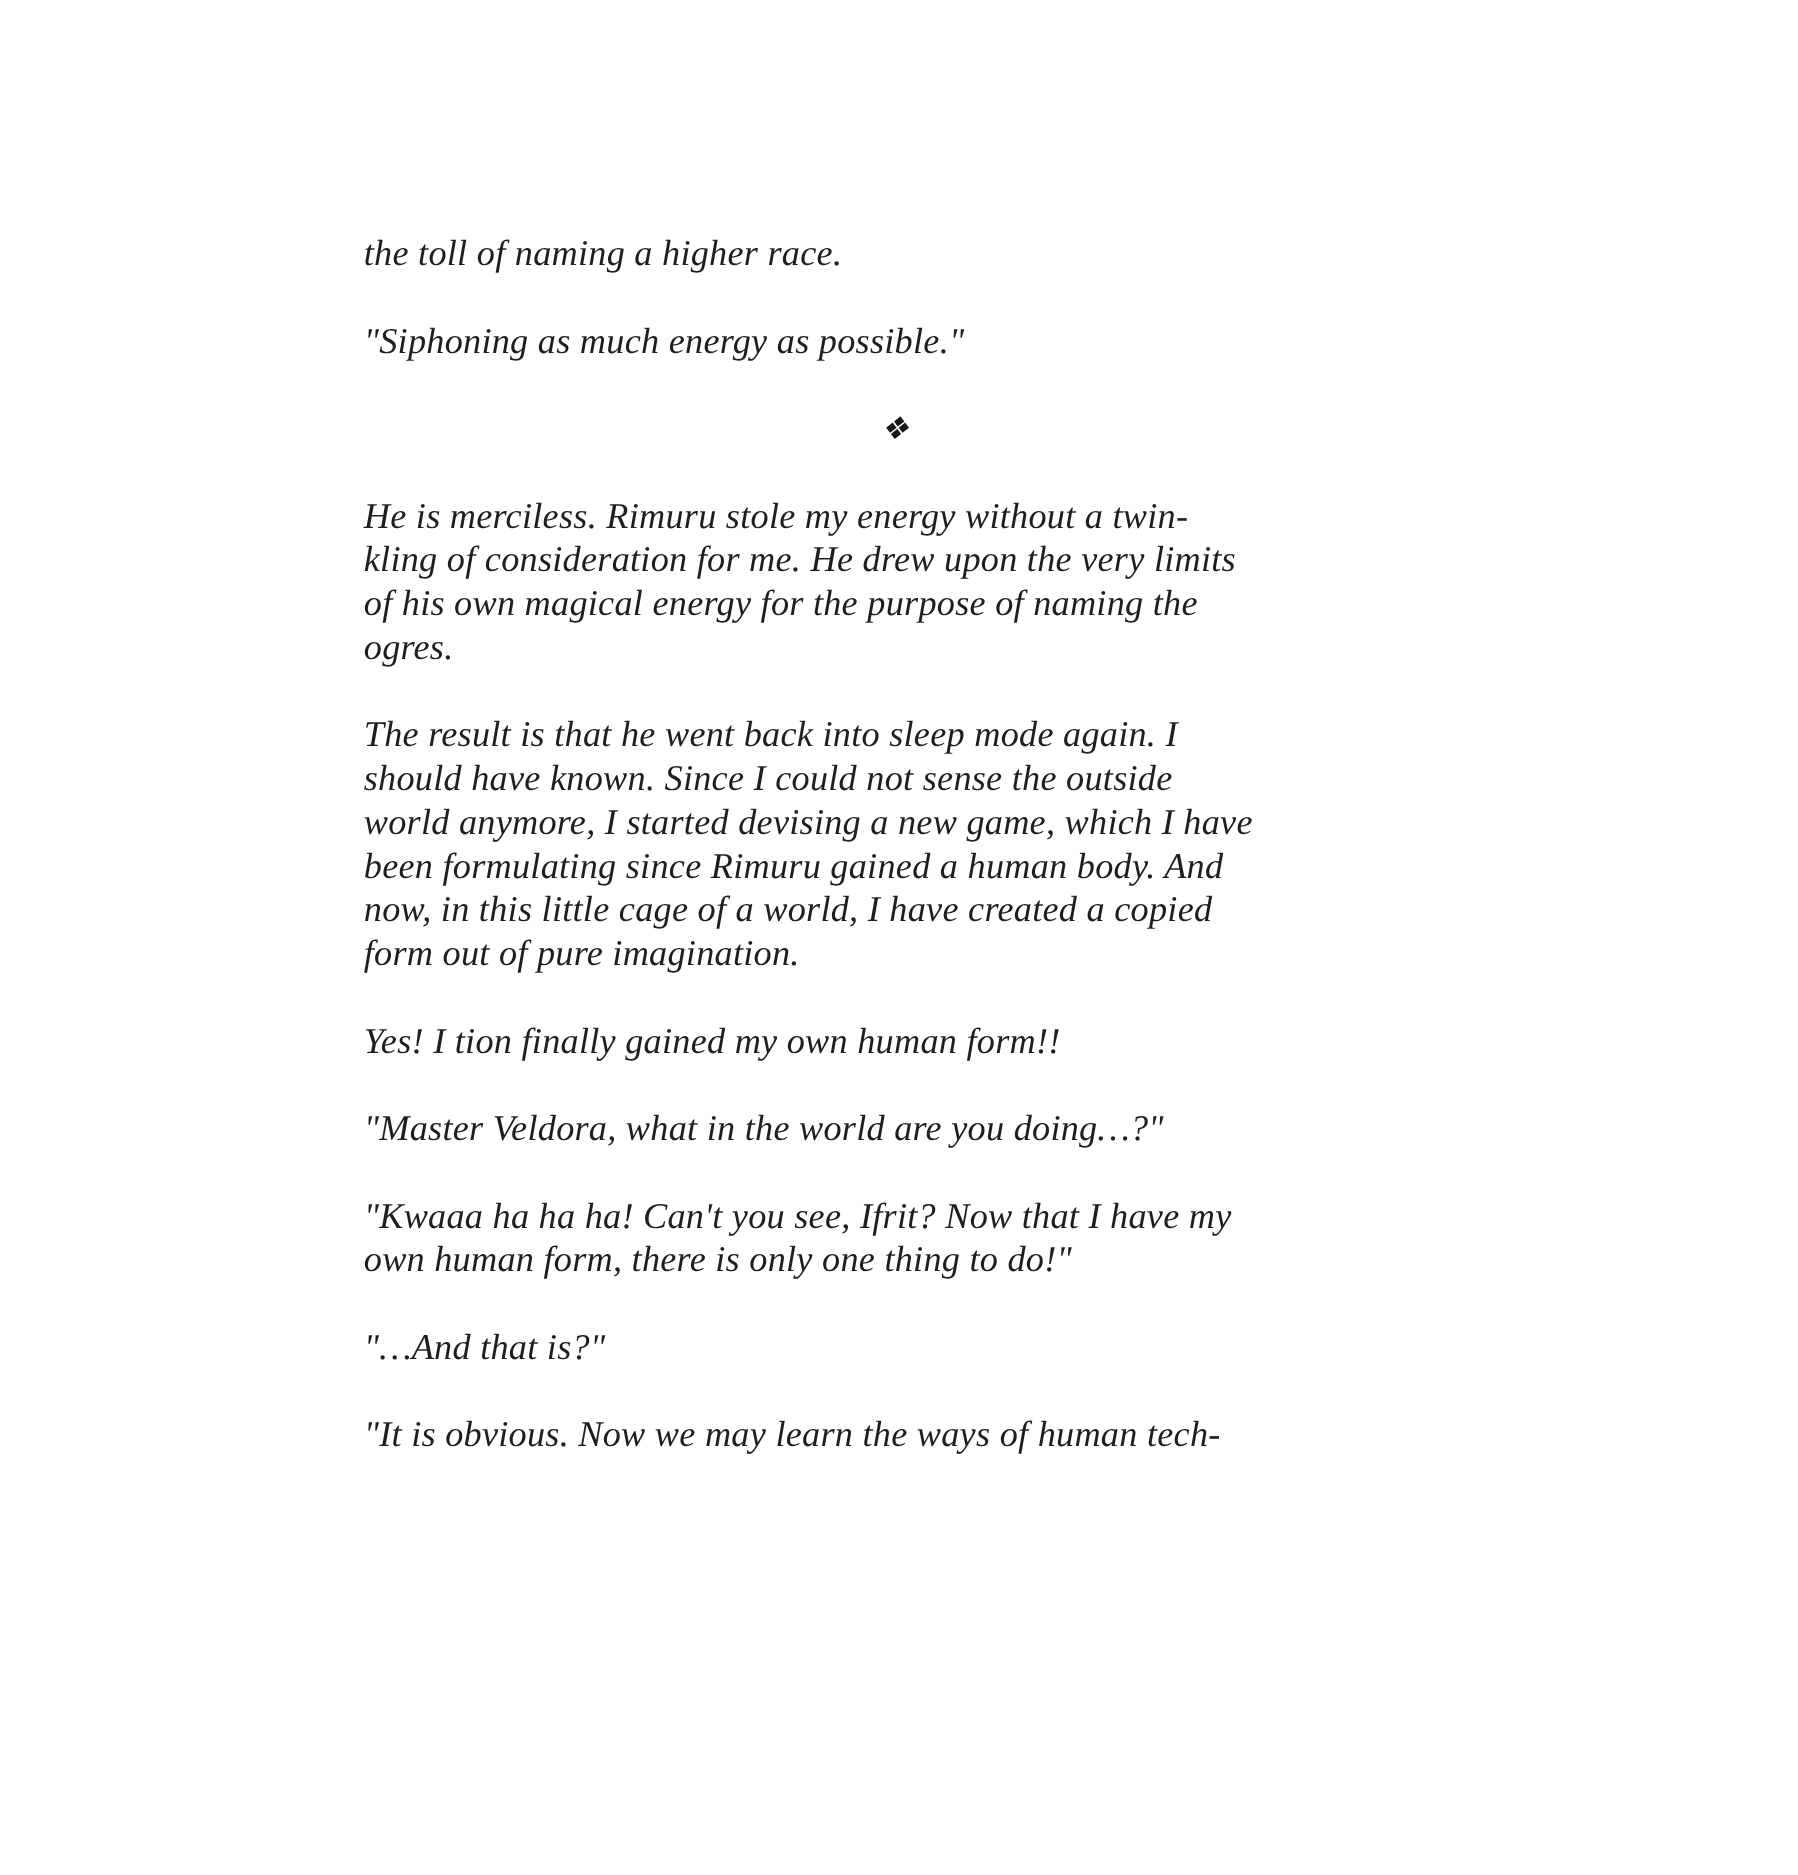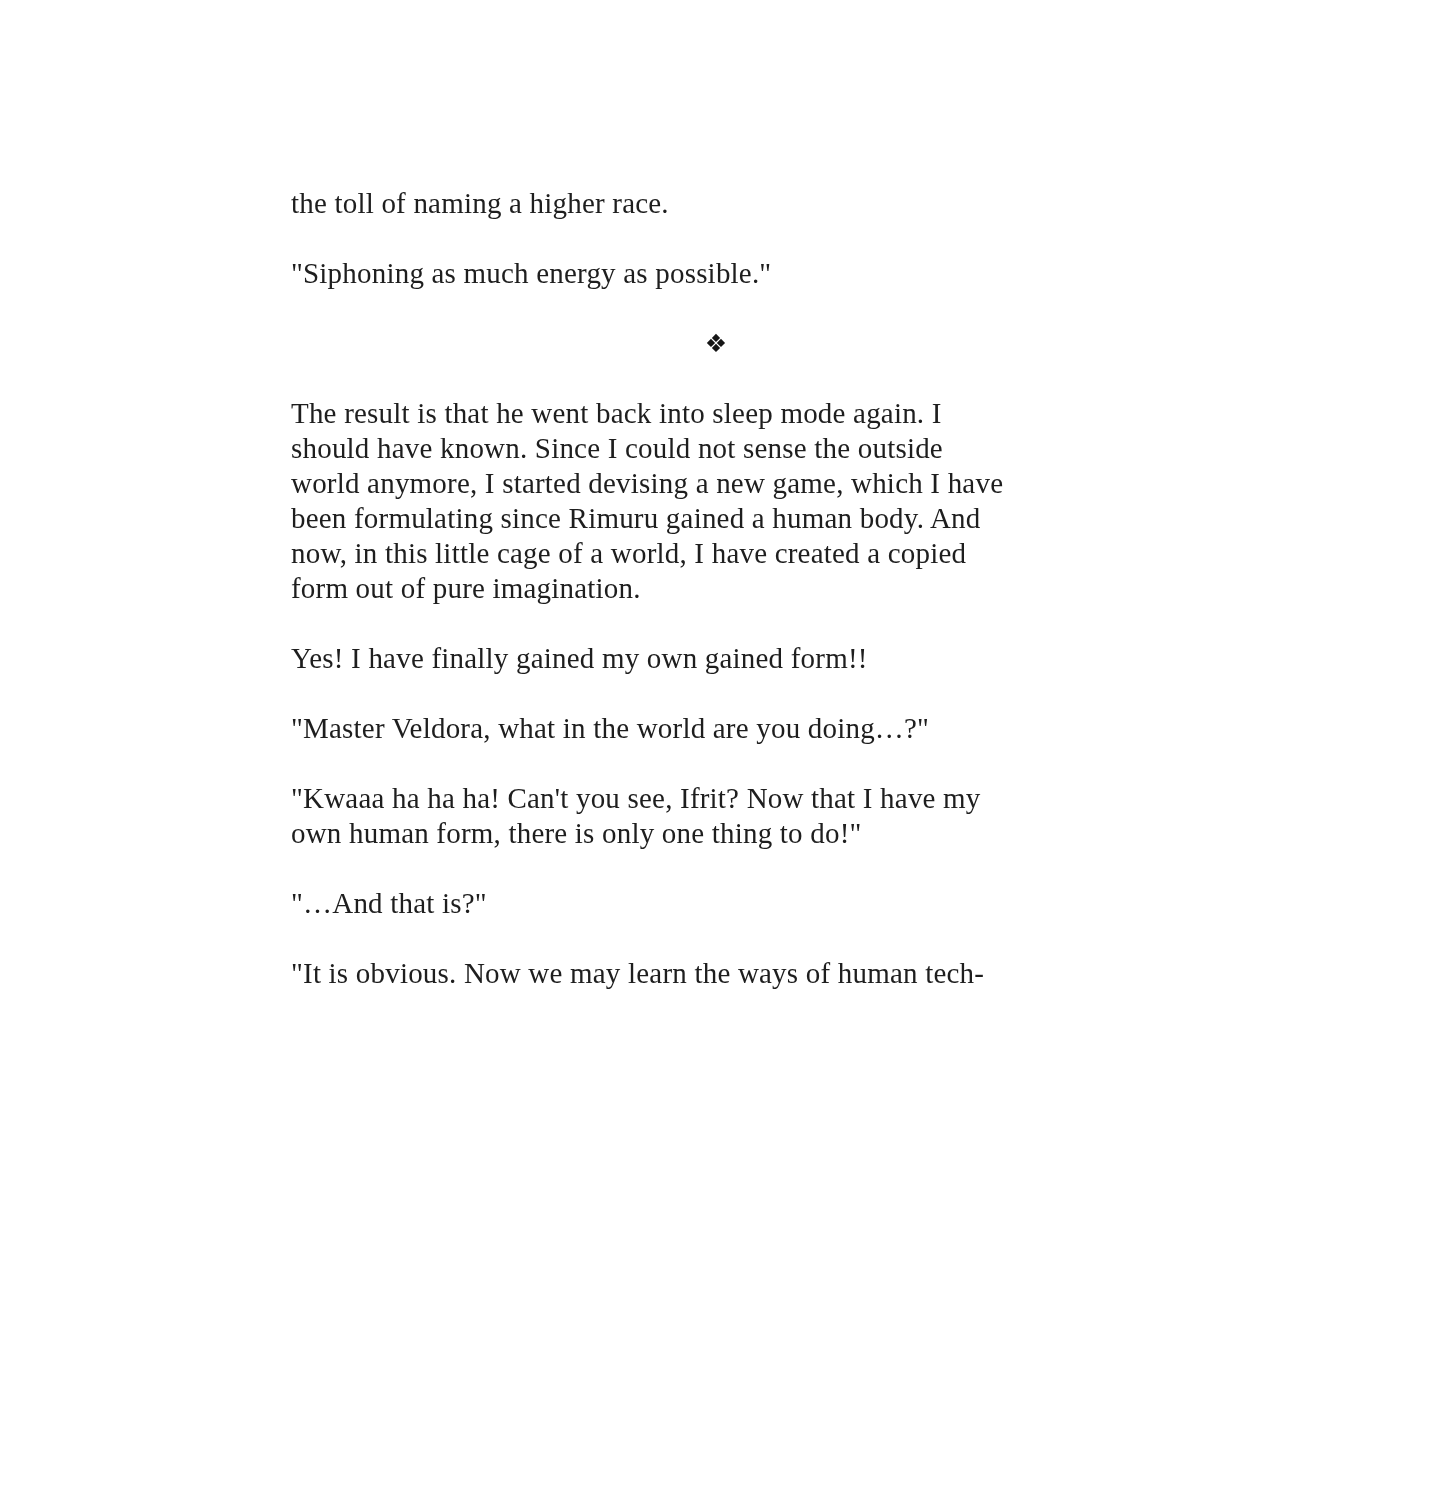--- a/index.html
+++ b/index.html
@@ -6,20 +6,21 @@
     margin: 0;
     padding: 0;
     background: #ffffff;
   }
   .page {
     position: relative;
     width: 1438px;
     height: 1500px;
     background: #ffffff;
     overflow: hidden;
+    font-style: italic;
   }
   .text-column {
     position: absolute;
     left: 291px;
     top: 186px;
     width: 860px;
     font-family: "Liberation Serif", "DejaVu Serif", serif;
     font-size: 29px;
     line-height: 35px;
     color: #1e1e1e;
@@ -40,20 +41,21 @@
 </style>
 </head>
 <body>
 
 <div class="page">
   <div class="text-column">
 
   <p class="para">the toll of naming a higher race.</p>
       <p class="para">"Siphoning as much energy as possible."</p>
       <p class="divider"><span>❖</span></p>
+      <p class="para">He is merciless. Rimuru stole my energy without a twin-<br>kling of consideration for me. He drew upon the very limits<br>of his own magical energy for the purpose of naming the<br>ogres.</p>
       <p class="para">The result is that he went back into sleep mode again. I<br>should have known. Since I could not sense the outside<br>world anymore, I started devising a new game, which I have<br>been formulating since Rimuru gained a human body. And<br>now, in this little cage of a world, I have created a copied<br>form out of pure imagination.</p>
-      <p class="para">Yes! I have finally gained my own gained form!!</p>
+      <p class="para">Yes! I tion finally gained my own human form!!</p>
       <p class="para">"Master Veldora, what in the world are you doing…?"</p>
       <p class="para">"Kwaaa ha ha ha! Can't you see, Ifrit? Now that I have my<br>own human form, there is only one thing to do!"</p>
       <p class="para">"…And that is?"</p>
       <p class="para">"It is obvious. Now we may learn the ways of human tech-</p>
     </div>
 </div>
 
 </body></html>

